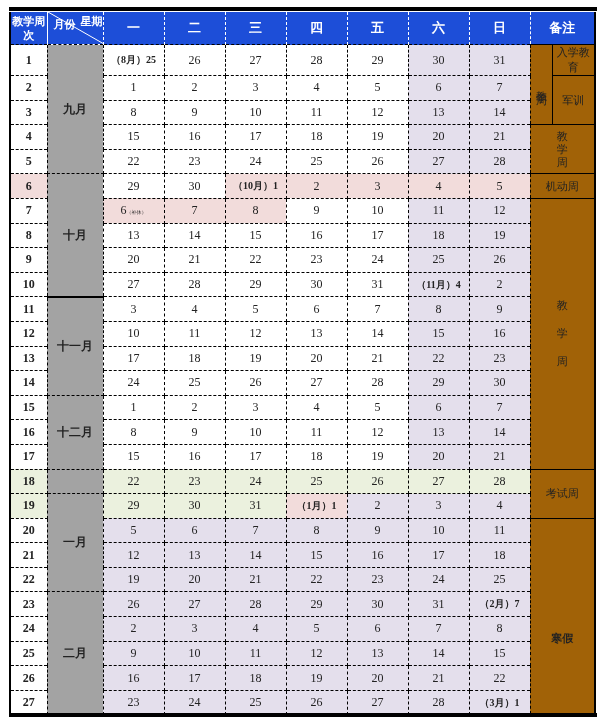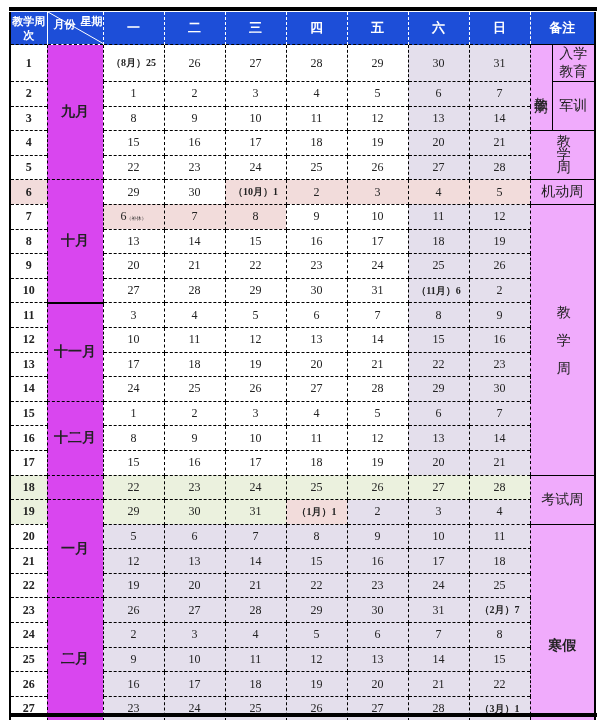--- a/index.html
+++ b/index.html
@@ -19,28 +19,28 @@
   th, td { padding: 0; text-align: center; vertical-align: middle; font-size: 12px; color: #222; }
   thead th { background: #1d4ed8; color: #fff; font-family: Liberation Serif, serif; font-weight: bold; height: 32px; border-left: 1px dashed #fff; border-right: 1px dashed #fff; font-size: 13px; }
   thead th.wk-h { font-size: 11px; line-height: 14px; border-left: none; }
   thead th.diag { position: relative; font-size: 11px; }
   thead th.diag .d-top { position: absolute; right: 0; top: 2px; text-align: right; }
   thead th.diag .d-bot { position: absolute; left: 6px; bottom: 12px; }
   thead th.diag svg { position: absolute; left: 0; top: 0; }
   tbody tr { height: 24.6px; }
   tbody td { border: 1px dashed #000; }
   td.wk { font-weight: bold; font-size: 12px; }
-  td.mon { font-family: "DejaVu Sans", sans-serif; font-weight: bold; font-size: 14px; background: #d946ef; border-left: 1px dashed #000; border-right: 1px dashed #000; }
+  td.mon { font-family: "DejaVu Sans", sans-serif; font-weight: bold; font-size: 12px; background: #a3a3a3; border-left: 1px dashed #000; border-right: 1px dashed #000; }
   td.mon-border { border-top: 2px solid #000; text-align: center; }
   td.small { font-size: 10px; font-weight: bold; }
   td.tiny-note { font-size: 6px; font-family: "DejaVu Sans", sans-serif; }
   .wkend { background: #e4dfec; }
   .pink { background: #f2dcdb; }
   .green { background: #ebf1de; }
-  td.note { font-family: "DejaVu Sans", sans-serif; font-size: 14px; border: 1px solid #000; border-left: 1px dashed #000; background: #f0abfc; }
+  td.note { font-family: "DejaVu Sans", sans-serif; font-size: 11px; border: 1px solid #000; border-left: 1px dashed #000; background: #a16207; }
   td.note.vert { line-height: 15px; }
   td.note.spaced { line-height: 28px; }
   .sub { font-size: 5px; }
 </style>
 </head>
 <body>
 
 <div class="topbar"></div>
 
 <table class="cal">
@@ -186,21 +186,21 @@
       <td class="wkend">26</td>
     </tr>
 
     <tr>
       <td class="wk">10</td>
       <td>27</td>
       <td>28</td>
       <td>29</td>
       <td>30</td>
       <td>31</td>
-      <td class="wkend small">（11月）6</td>
+      <td class="wkend small">（11月）4</td>
       <td class="wkend">2</td>
     </tr>
 
     <tr>
       <td class="wk">11</td>
       <td class="mon mon-border" rowspan="4">十一月</td>
       <td>3</td>
       <td>4</td>
       <td>5</td>
       <td>6</td>

